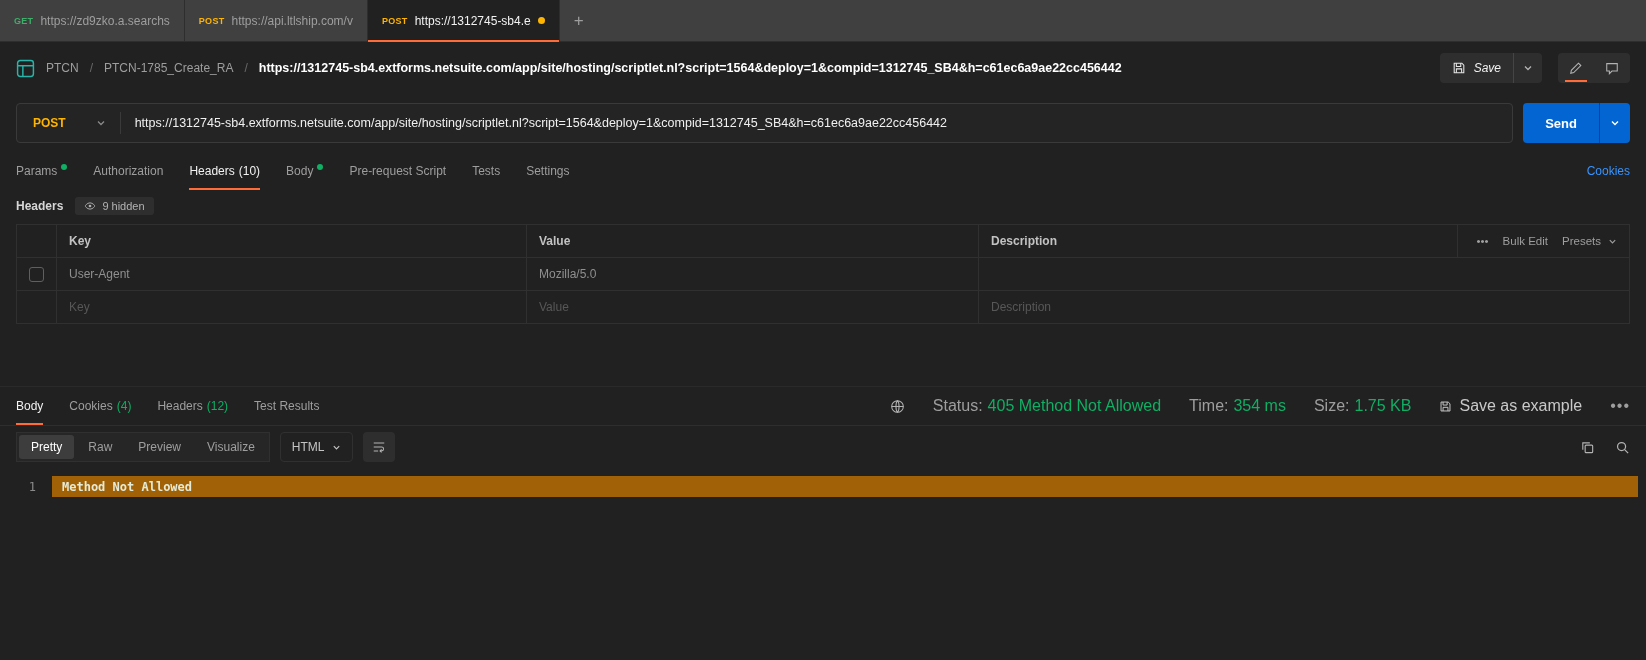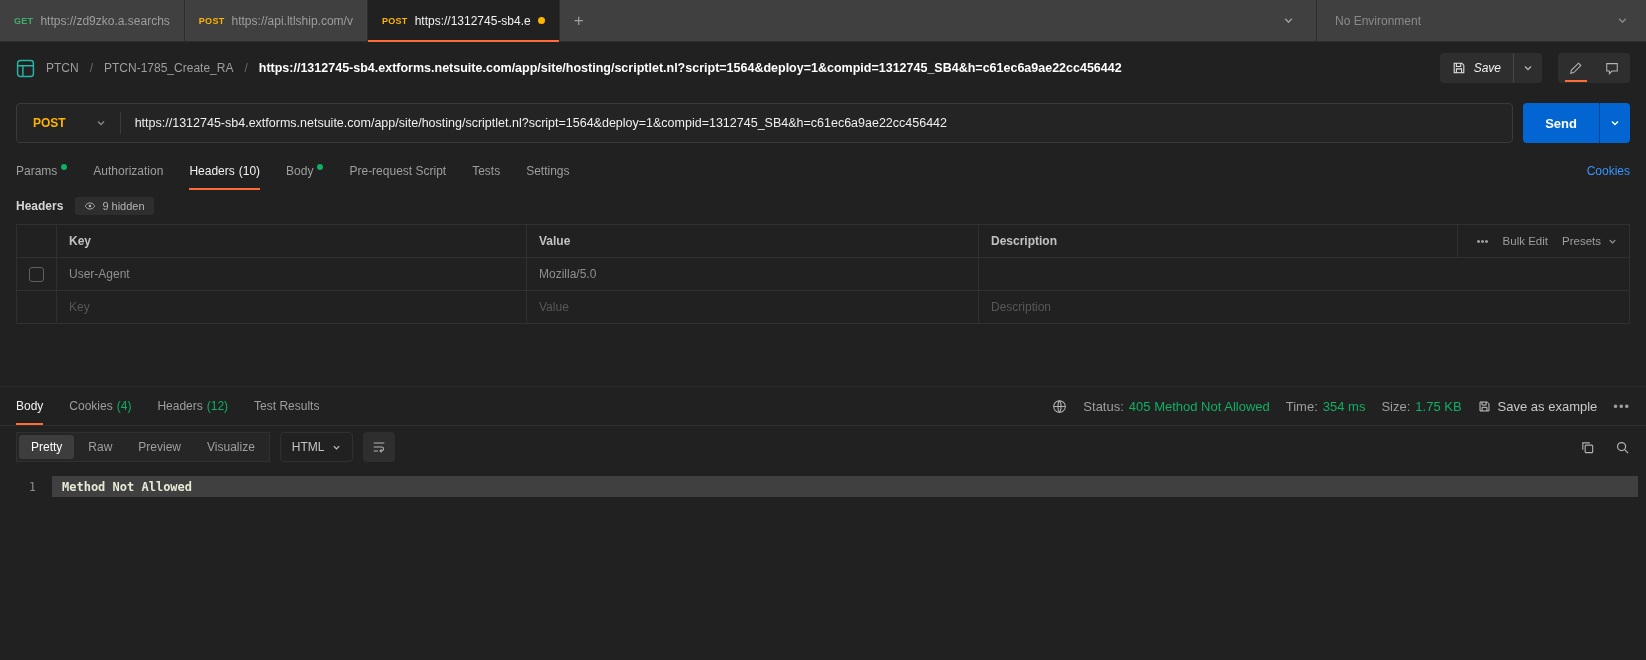--- a/index.html
+++ b/index.html
@@ -74,37 +74,37 @@
   .col-ctrl { width:172px; }
   .cell-val { color:#8f8f8f; }
   .cell-ph { color:#575757; }
   .checkbox { width:15px; height:15px; border:1px solid #5f5f5f; border-radius:3px; margin:0 auto; background:transparent; }
   .ctrl-wrap { display:flex; align-items:center; gap:14px; color:#9e9e9e; font-weight:400; font-size:11.5px; justify-content:flex-end; }
   .ctrl-item { display:flex; align-items:center; gap:7px; }
 
   
   .splitter-gap { flex:0 0 62px; }
   .resp-tabs { height:40px; flex:0 0 40px; display:flex; align-items:stretch; padding:0 16px; gap:26px; color:#9e9e9e; border-top:1px solid #2a2a2a; border-bottom:1px solid #2e2e2e; }
-  .resp-meta { margin-left:auto; display:flex; align-items:center; gap:16px; font-size:13px; white-space:nowrap; }
+  .resp-meta { margin-left:auto; display:flex; align-items:center; gap:28px; font-size:16px; white-space:nowrap; }
   .meta-pair { display:flex; align-items:center; gap:5px; }
   .meta-label { color:#9e9e9e; }
   .meta-value { color:#0faf64; }
   .save-example { display:flex; align-items:center; gap:7px; color:#c9c9c9; }
   .meta-more { color:#9e9e9e; letter-spacing:1px; }
   .resp-toolbar { height:42px; flex:0 0 42px; display:flex; align-items:center; padding:0 16px; gap:10px; }
   .views { display:flex; align-items:center; background:#262626; border:1px solid #303030; border-radius:0; height:30px; padding:2px; gap:2px; }
   .view-btn { padding:5px 12px; border-radius:3px; color:#9e9e9e; }
   .view-btn.active { background:#3d3d3d; color:#ffffff; }
   .format-select { display:flex; align-items:center; gap:7px; height:30px; padding:0 11px; border:1px solid #303030; border-radius:4px; color:#c4c4c4; }
   .wrap-btn { width:32px; height:30px; display:flex; align-items:center; justify-content:center; background:#2e2e2e; border-radius:4px; color:#b3b3b3; }
   .resp-toolbar-right { margin-left:auto; display:flex; align-items:center; gap:20px; color:#b3b3b3; }
   .code-area { flex:1; padding-top:8px; font-family:"DejaVu Sans Mono", monospace; font-size:12px; overflow:hidden; }
   .code-line { display:flex; align-items:center; height:21px; }
   .ln { width:52px; flex-shrink:0; text-align:right; padding-right:16px; color:#8a8a8a; }
-  .line-highlight { flex:1; background:#404040; height:21px; display:flex; align-items:center; padding-left:10px; margin-right:8px; color:#e4ead6; font-weight:700;text-align:center; }
+  .line-highlight { flex:1; background:#a16207; height:21px; display:flex; align-items:center; padding-left:10px; margin-right:8px; color:#e4ead6; font-weight:700;text-align:center; }
 
   svg { display:block; }
 </style>
 </head>
 <body>
 
 <div class="app">
 
   <div class="tabbar">
     <div class="tab">
@@ -114,37 +114,20 @@
     <div class="tab">
       <span class="method-badge m-post">POST</span>
       <span class="tab-label">https://api.ltlship.com/v</span>
     </div>
     <div class="tab active">
       <span class="method-badge m-post">POST</span>
       <span class="tab-label">https://1312745-sb4.e</span>
       <span class="unsaved-dot"></span>
     </div>
     <div class="add-tab">+</div>
-    <div class="tabbar-right">
-      <div class="overflow-chevron">
-        <span>
-            <svg width="11" height="11" viewBox="0 0 10 10">
-              <path d="M2 3.5l3 3 3-3" fill="none" stroke="currentColor" stroke-width="1.3"></path>
-            </svg>
-          </span>
-      </div>
-      <div class="env-selector">
-        <span>No Environment</span>
-        <span>
-            <svg width="11" height="11" viewBox="0 0 10 10">
-              <path d="M2 3.5l3 3 3-3" fill="none" stroke="currentColor" stroke-width="1.3"></path>
-            </svg>
-          </span>
-      </div>
-    </div>
   </div>
 
   <div class="header-row">
     <span>
       <svg width="19" height="19" viewBox="0 0 18 18" fill="none" stroke="#26b5a8" stroke-width="1.4">
         <rect x="1.5" y="1.5" width="15" height="15" rx="2.5"></rect>
         <path d="M1.5 6.5h15M6.5 6.5v10"></path>
       </svg>
     </span>
     <span class="crumb">PTCN</span>

